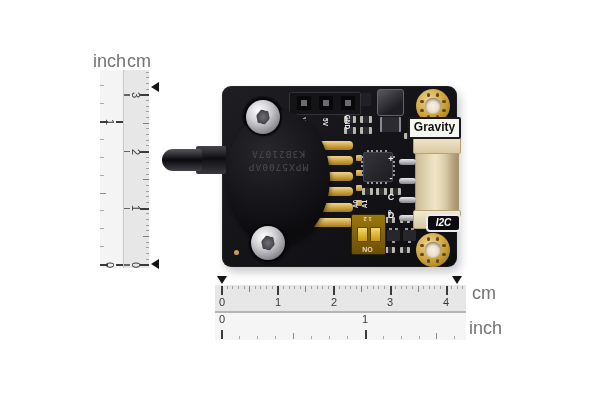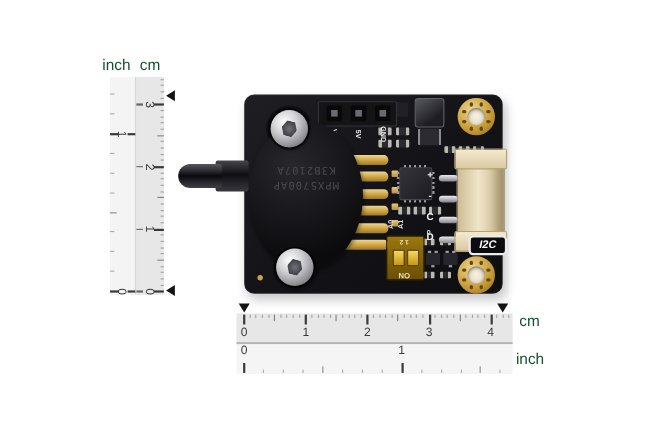--- a/index.html
+++ b/index.html
@@ -1,21 +1,21 @@
 <!DOCTYPE html>
 <html><head>
 <meta charset="utf-8">
 <style>
   html,body{margin:0;padding:0;background:#fff}
   .stage{position:relative;width:600px;height:400px;background:#ffffff;font-family:"Liberation Sans",sans-serif;overflow:hidden}
   .abs{position:absolute}
   .band{position:absolute}
   .num{position:absolute;font-size:11px;color:#3a3a3a;width:12px;height:12px;line-height:12px;text-align:center}
   .rot90{transform:rotate(90deg)}
-  .rlabel{position:absolute;font-size:14px;color:#14532d}
+  .rlabel{position:absolute;font-size:18px;color:#737373}
   .tri-down{position:absolute;width:0;height:0;border-left:5px solid transparent;border-right:5px solid transparent;border-top:8px solid #141414}
   .tri-left{position:absolute;width:0;height:0;border-top:5px solid transparent;border-bottom:5px solid transparent;border-right:8px solid #141414}
   .board{position:absolute;left:222px;top:86px;width:235px;height:181px;border-radius:9px;
          background:linear-gradient(140deg,#1e1e23 0%,#131317 55%,#0e0e11 100%);
          box-shadow:3px 5px 10px rgba(0,0,0,.22), inset 0 0 0 1px rgba(255,255,255,.04)}
   .header{position:absolute;left:67px;top:6px;width:70px;height:21px;background:#141416;border:1px solid #32323a;border-radius:2px;z-index:3}
   .vtext2{position:absolute;width:18px;height:8px;line-height:8px;font-size:6.5px;font-weight:bold;color:#ececec;text-align:center;transform:rotate(90deg);z-index:3}
   .vtext{position:absolute;width:16px;height:8px;line-height:8px;font-size:6.5px;font-weight:bold;color:#e0e0e0;text-align:center;transform:rotate(-90deg);z-index:3}
   .tiny{position:absolute;font-size:6.5px;color:#e0e0e0;z-index:3;font-weight:bold}
   .sensor{position:absolute;left:4px;top:24px;width:104px;height:136px;border-radius:50%;z-index:4;
@@ -297,20 +297,21 @@
         <div style="position: absolute; left: 177px; top: 73px; width: 17px; height: 6px; border-radius: 3px; background: linear-gradient(rgb(236, 236, 240), rgb(132, 132, 138));"></div>
         <div style="position: absolute; left: 177px; top: 92px; width: 17px; height: 6px; border-radius: 3px; background: linear-gradient(rgb(236, 236, 240), rgb(132, 132, 138));"></div>
         <div style="position: absolute; left: 177px; top: 111px; width: 17px; height: 6px; border-radius: 3px; background: linear-gradient(rgb(236, 236, 240), rgb(132, 132, 138));"></div>
         <div style="position: absolute; left: 177px; top: 129px; width: 17px; height: 6px; border-radius: 3px; background: linear-gradient(rgb(236, 236, 240), rgb(132, 132, 138));"></div>
       </div>
     <span class="pinlabel" style="top:68px">+</span>
     <span class="pinlabel" style="top:87px">-</span>
     <span class="pinlabel" style="top:106px">C</span>
     <span class="pinlabel" style="top:124px">D</span>
 
+    <div class="gravity">Gravity</div>
     <div class="i2c">I2C</div>
 
     <div class="hole" style="left:194px;top:3px">
         <div class="hole-inner"></div>
         <div style="position: absolute; left: 26.2527px; top: 19.873px; width: 3.5px; height: 3.5px; border-radius: 50%; background: rgb(95, 74, 18);"></div>
         <div style="position: absolute; left: 19.7111px; top: 26.3198px; width: 3.5px; height: 3.5px; border-radius: 50%; background: rgb(95, 74, 18);"></div>
         <div style="position: absolute; left: 10.527px; top: 26.2527px; width: 3.5px; height: 3.5px; border-radius: 50%; background: rgb(95, 74, 18);"></div>
         <div style="position: absolute; left: 4.08021px; top: 19.7111px; width: 3.5px; height: 3.5px; border-radius: 50%; background: rgb(95, 74, 18);"></div>
         <div style="position: absolute; left: 4.14727px; top: 10.527px; width: 3.5px; height: 3.5px; border-radius: 50%; background: rgb(95, 74, 18);"></div>
         <div style="position: absolute; left: 10.6889px; top: 4.08021px; width: 3.5px; height: 3.5px; border-radius: 50%; background: rgb(95, 74, 18);"></div>

